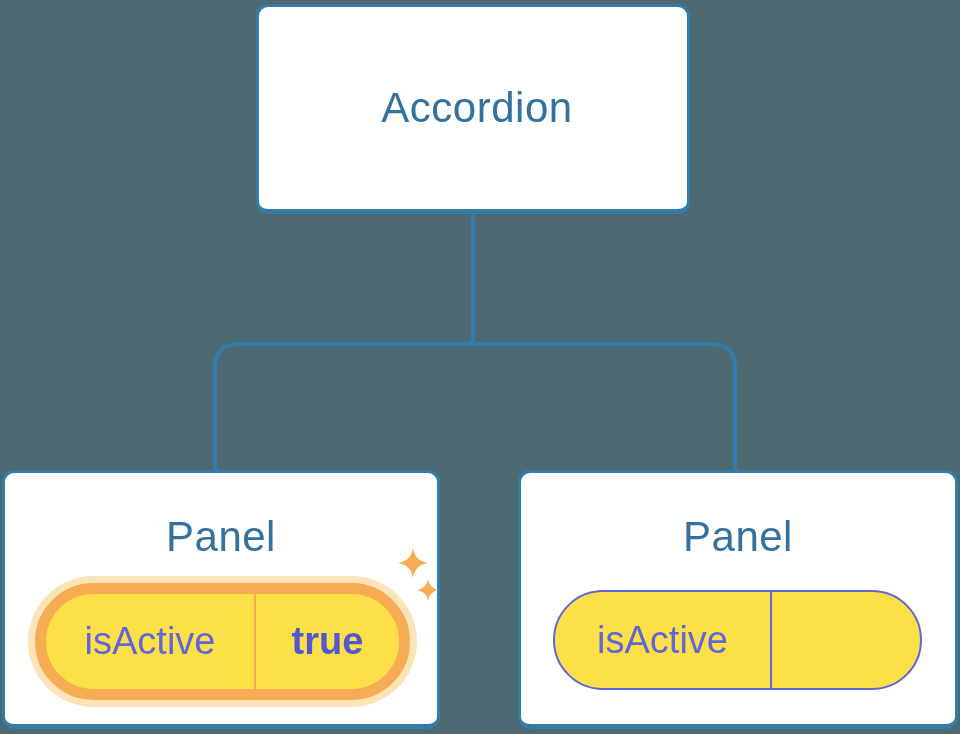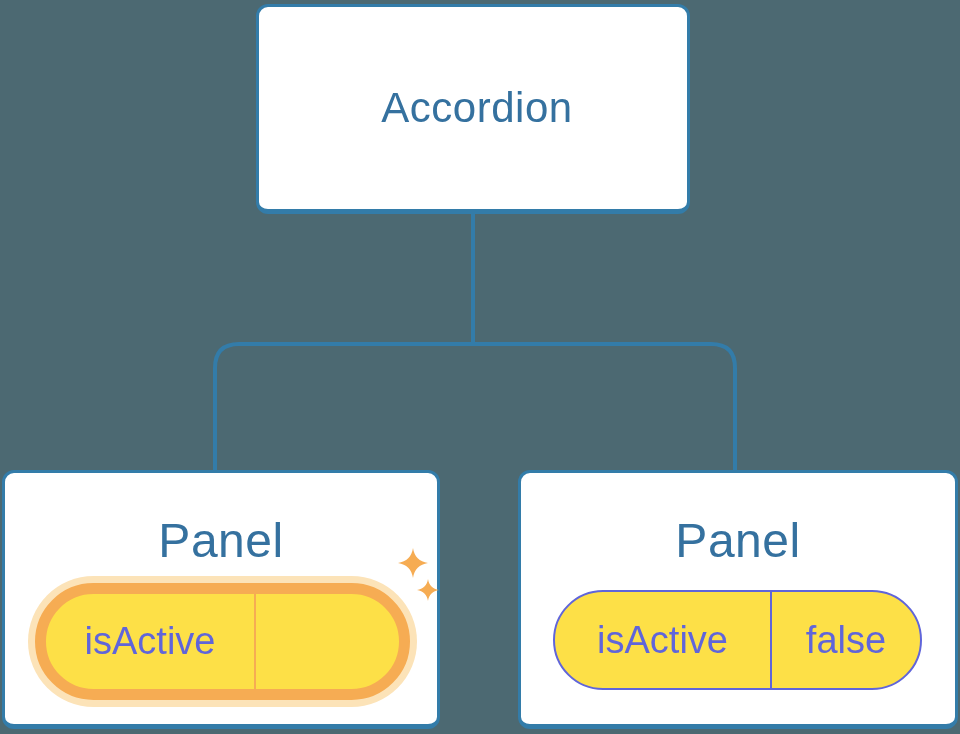--- a/index.html
+++ b/index.html
@@ -53,21 +53,21 @@
   }
   .panel-left  { left: 2px; }
   .panel-right { left: 518px; width: 440px; }
   .panel-title {
     position: absolute;
     left: 0;
     top: 40px;
     width: 100%;
     text-align: center;
     color: #35719F;
-    font-size: 48px;
+    font-size: 42px;
     font-weight: 500;
     letter-spacing: 0.5px;
   }
   .state-pill {
     position: absolute;
     display: flex;
     align-items: stretch;
     background: #fde047;
     border-radius: 999px;
     box-sizing: border-box;
@@ -127,31 +127,31 @@
   <div class="node root-node">
     <span class="root-label">Accordion</span>
   </div>
 
   <div class="node panel-node panel-left">
     <div class="panel-title">Panel</div>
 
     <div class="state-pill pill-active">
       <div class="pill-cell cell-key">isActive</div>
       <div class="pill-divider"></div>
+      <div class="pill-cell cell-value">true</div>
     </div>
 
     <svg class="sparkles" viewBox="0 0 62 62" xmlns="http://www.w3.org/2000/svg">
       <path fill="#F6AC53" d="M25 7 C26.2 15.5 31.5 20.8 40 22 C31.5 23.2 26.2 28.5 25 37 C23.8 28.5 18.5 23.2 10 22 C18.5 20.8 23.8 15.5 25 7 Z"></path>
       <path fill="#F6AC53" d="M40 38 C40.9 44.1 44.9 48.1 51 49 C44.9 49.9 40.9 53.9 40 60 C39.1 53.9 35.1 49.9 29 49 C35.1 48.1 39.1 44.1 40 38 Z"></path>
     </svg>
   </div>
 
   <div class="node panel-node panel-right">
     <div class="panel-title">Panel</div>
 
     <div class="state-pill pill-inactive">
       <div class="pill-cell cell-key">isActive</div>
       <div class="pill-divider"></div>
-      <div class="pill-cell cell-value">false</div>
     </div>
   </div>
 
 </div>
 
 </body></html>

